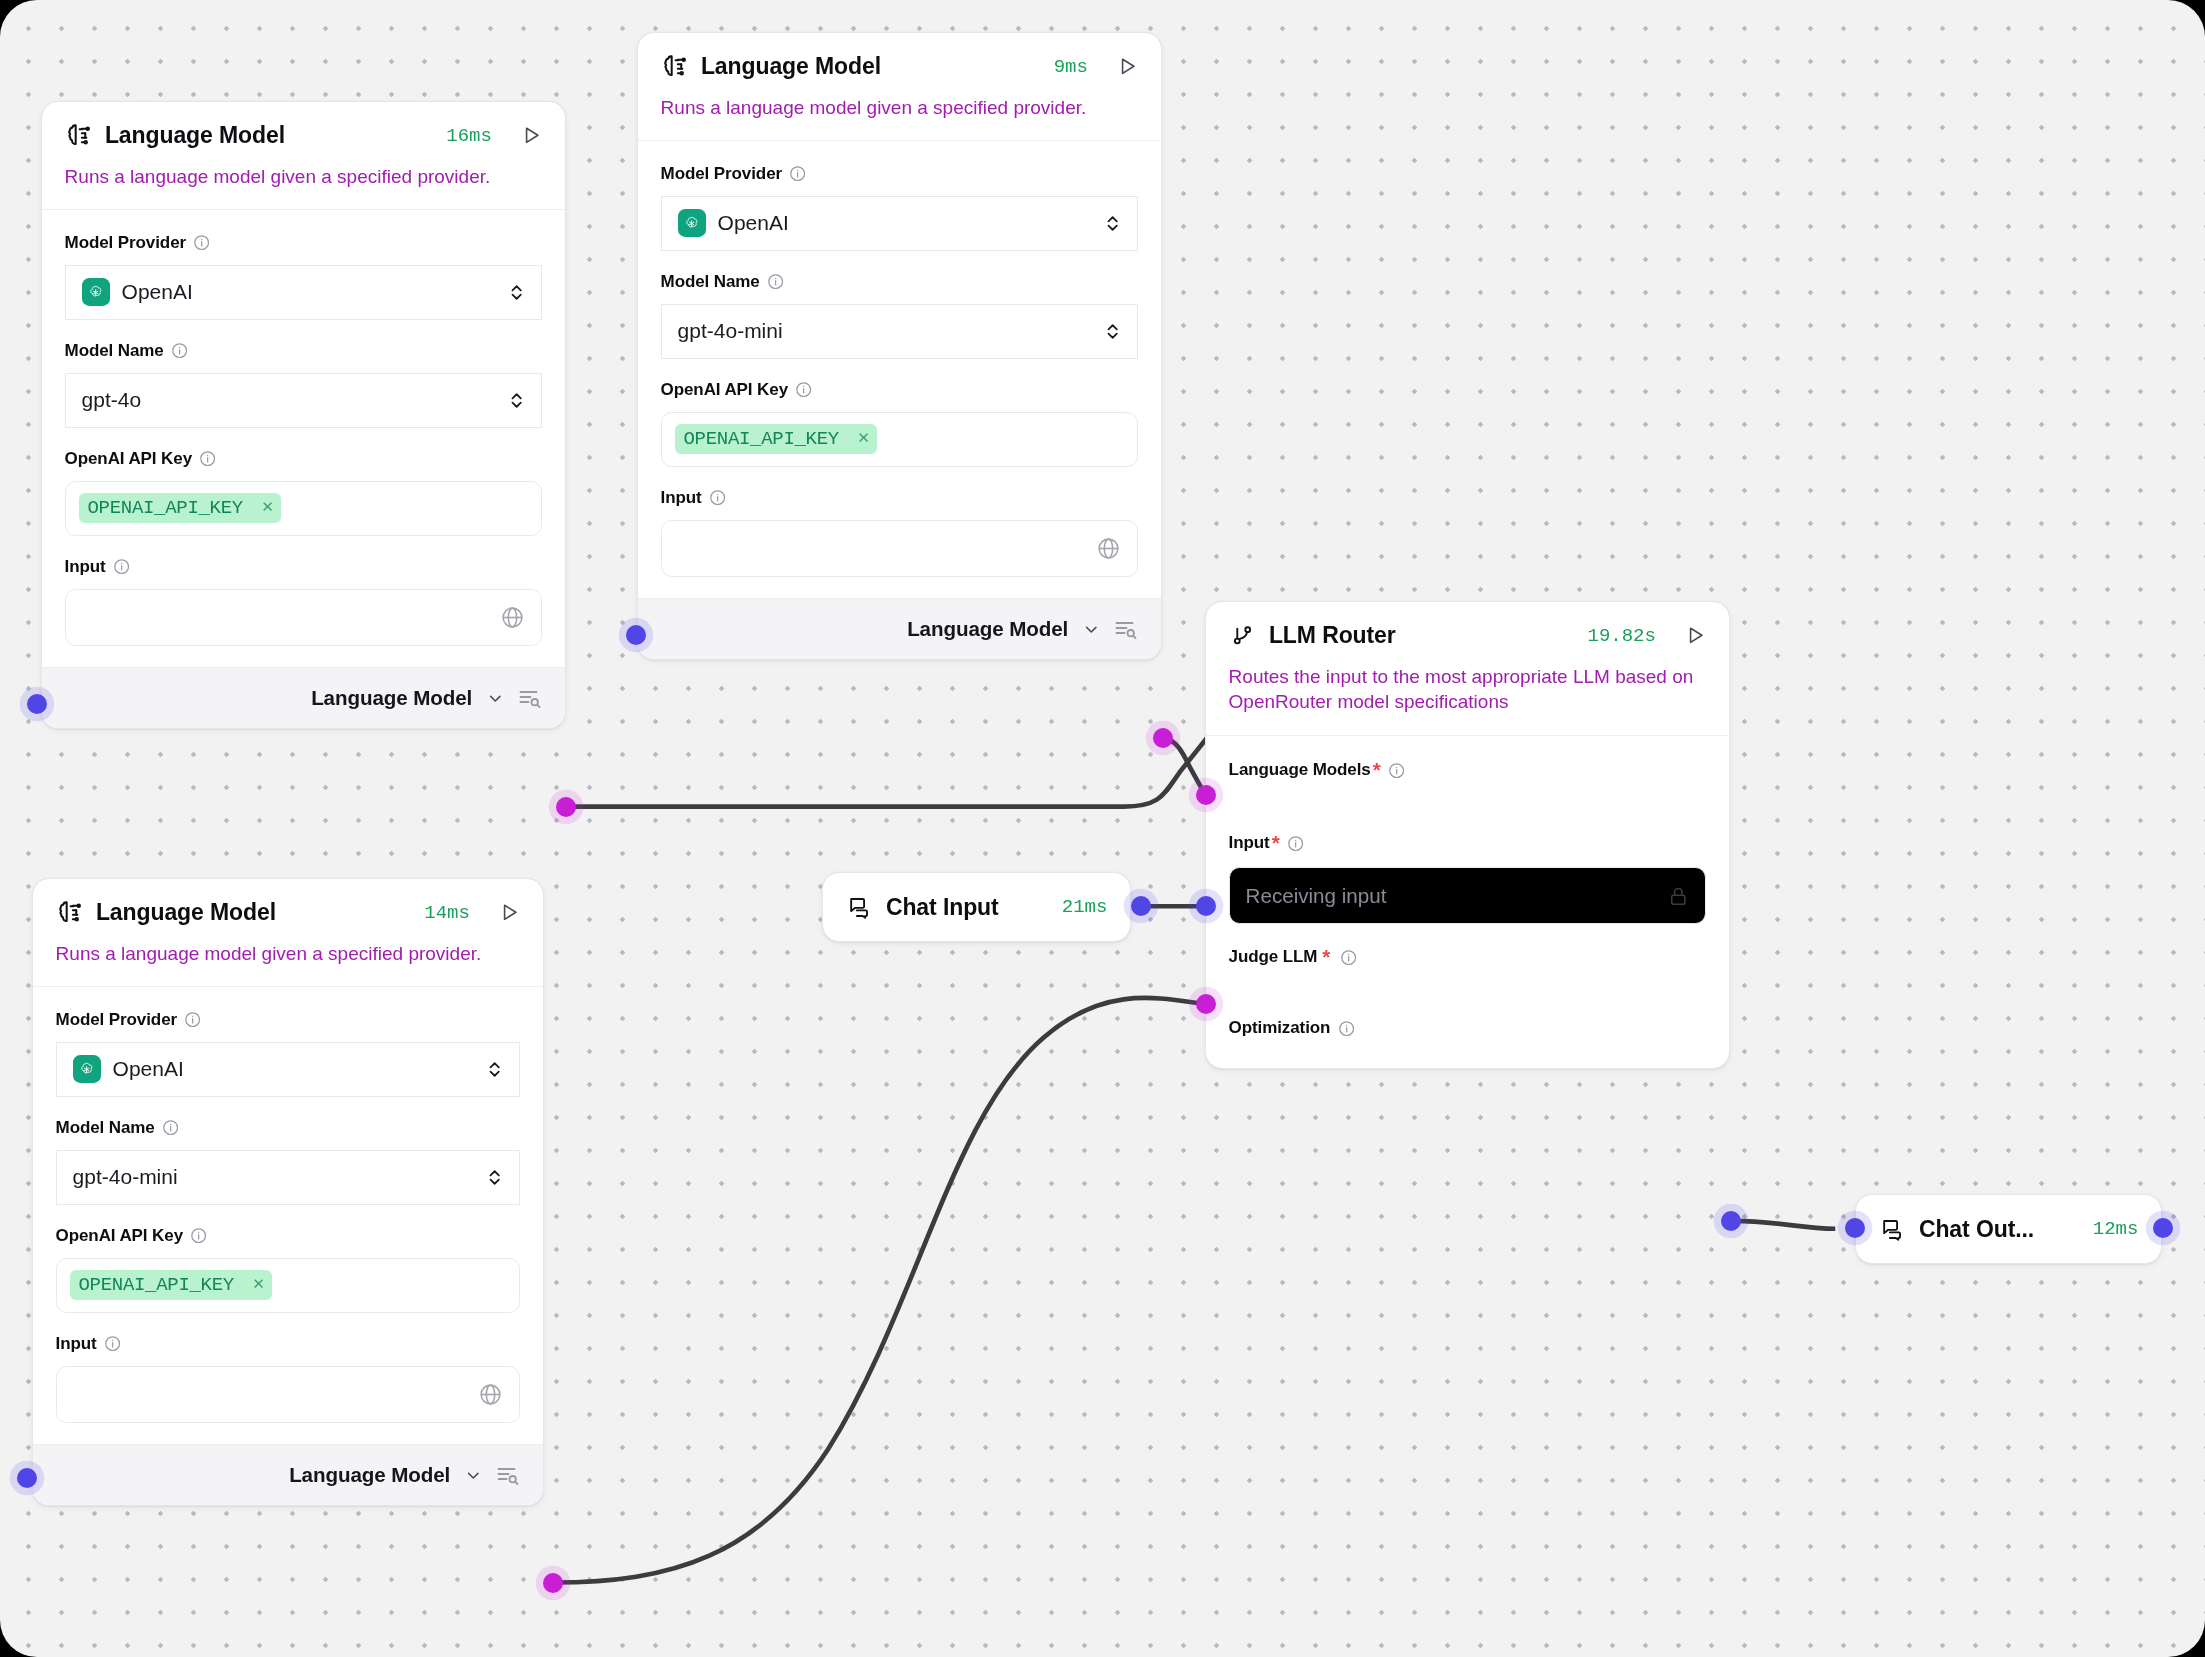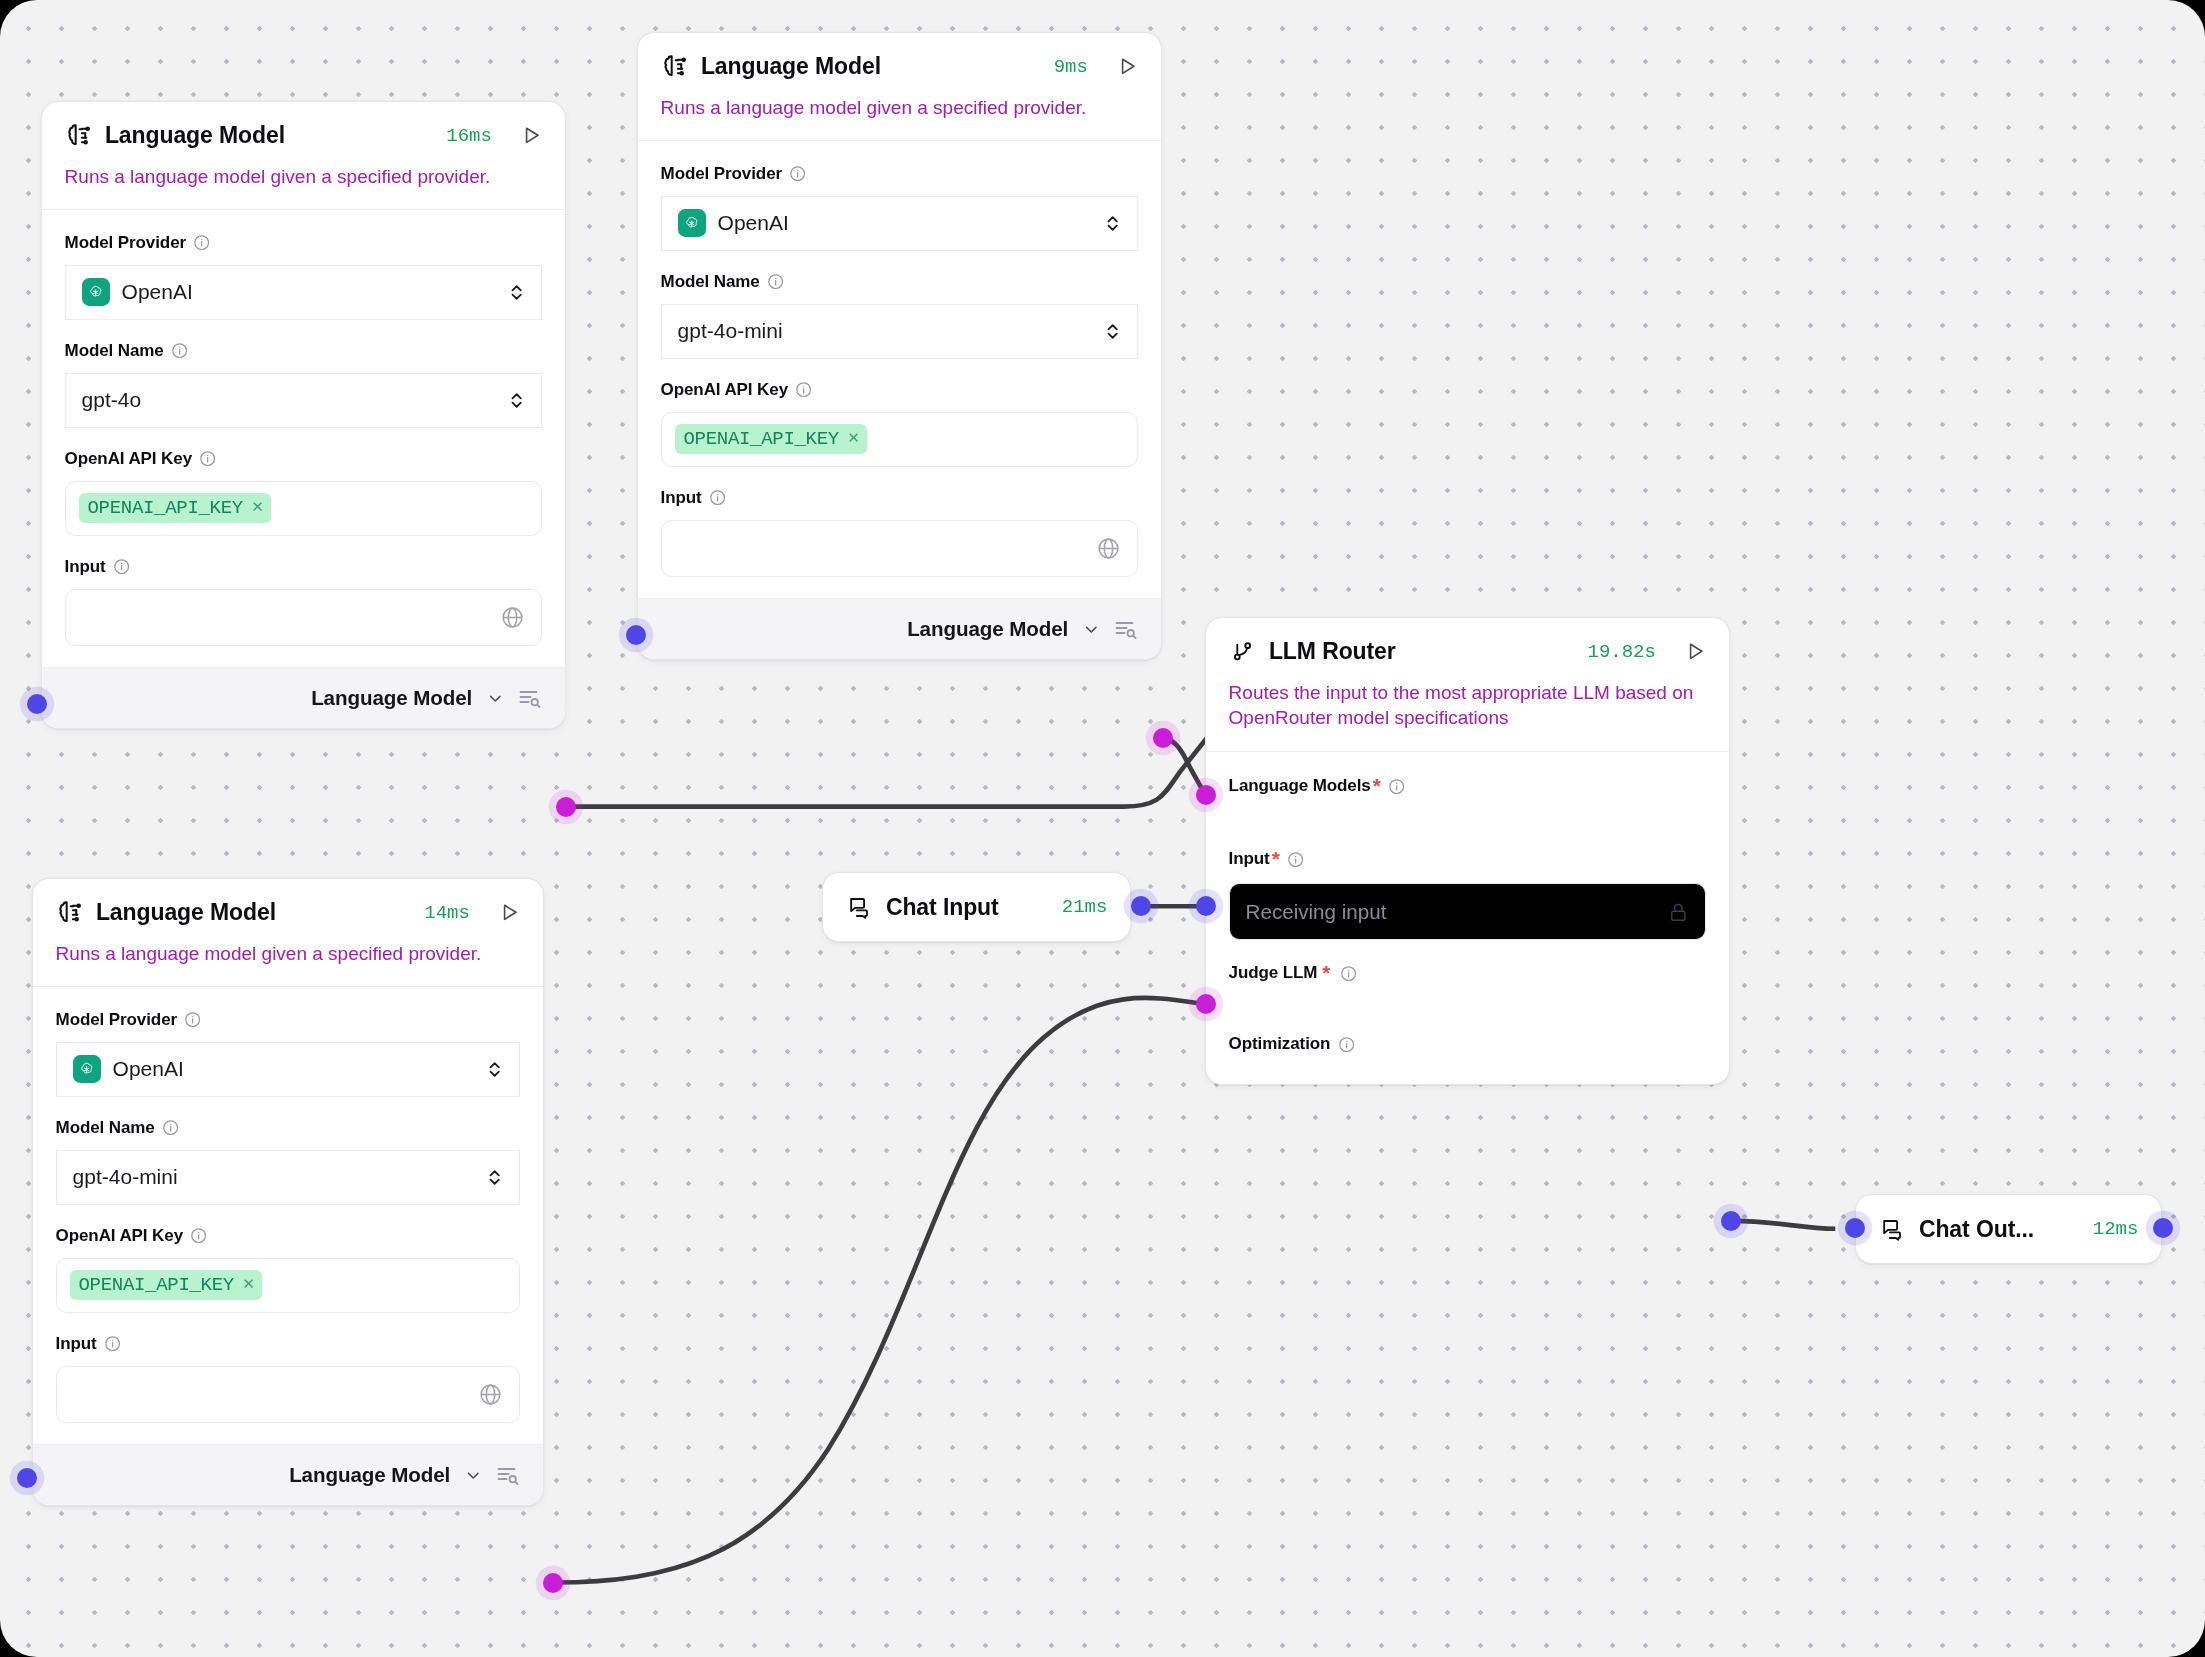--- a/index.html
+++ b/index.html
@@ -151,21 +151,21 @@
     align-items: center;
     padding: 0 13.3px;
     box-sizing: border-box;
   }
   .chip {
     background: #b9f2cf;
     border-radius: 6px;
     padding: 4px 8.6px;
     display: inline-flex;
     align-items: center;
-    gap: 9px;
+    gap: 19px;
     font-family: "Liberation Mono", monospace;
     font-size: 19px;
     color: #12855a;
     letter-spacing: -0.3px;
   }
   .chip-x { color: #3f9e78; font-size: 18.6px; line-height: 1; }
 
   .input-box {
     border: 1.3px solid #e9e9ec;
     border-radius: 10.6px;
@@ -658,21 +658,21 @@
             <path d="M3 6h16M3 11h10M3 16h8"></path>
             <circle cx="17.2" cy="16.2" r="3.2"></circle>
             <path d="M19.6 18.6 22 21"></path>
           </svg>
       </span>
     </div>
   </div>
   <span class="handle blue" style="left:17.3px; top:1468px;"></span>
   <span class="handle pink" style="left:543px; top:1573px;"></span>
 
-  <div class="node" style="left:1205px; top:617px; width:525px;">
+  <div class="node" style="left:1205px; top:601px; width:525px;">
     <div class="node-head">
       <div class="node-title-row">
         <span class="node-icon">
           <svg width="25" height="25" viewBox="0 0 24 24" fill="none" stroke="#111" stroke-width="1.8" stroke-linecap="round" stroke-linejoin="round">
             <circle cx="7" cy="17.3" r="2.3"></circle>
             <circle cx="17" cy="6.4" r="2.3"></circle>
             <path d="M7 15V5.5"></path>
             <path d="M16.4 8.8c-.6 3.6-3.5 5.6-7 6.5"></path>
           </svg>
         </span>

